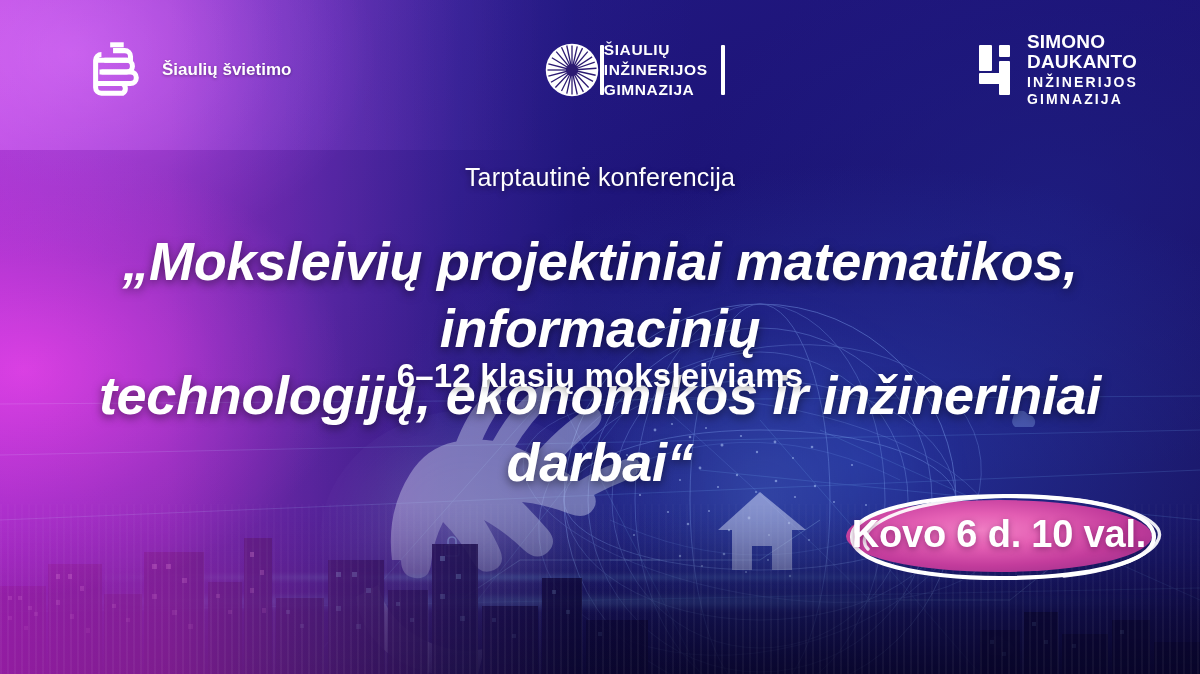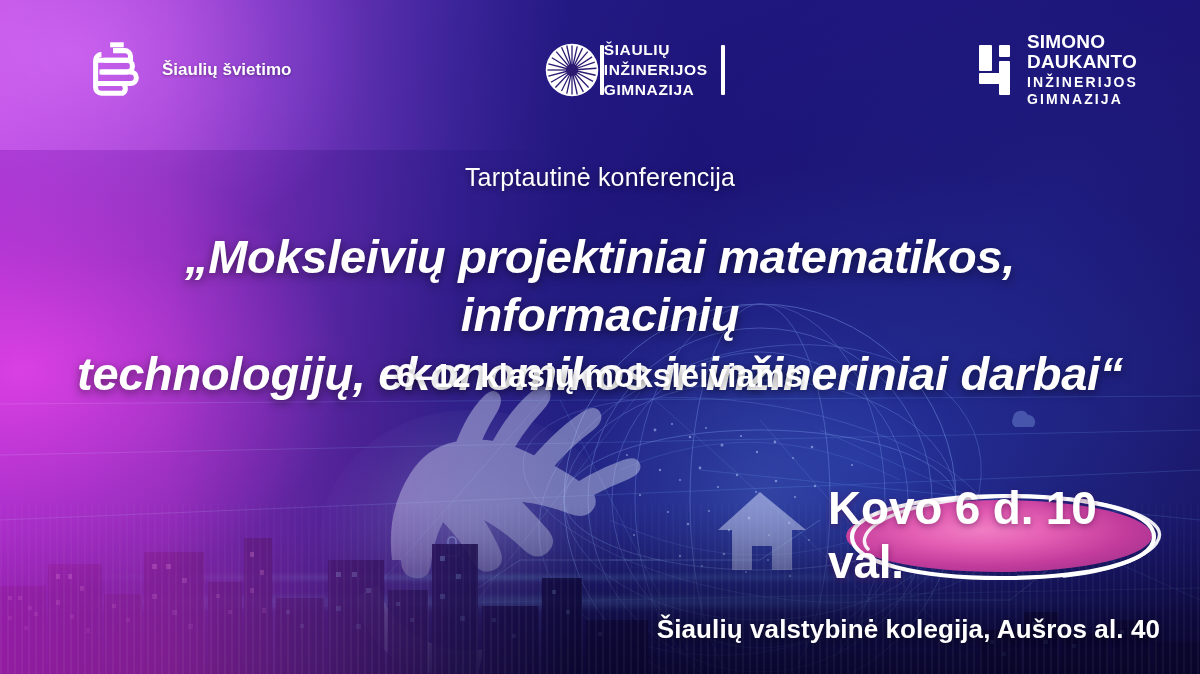--- a/index.html
+++ b/index.html
@@ -112,21 +112,21 @@
   #kicker {
     position:absolute; top:163px; left:0; right:0; z-index:5;
     text-align:center; color:#fff;
     font-size:25px; font-weight:normal; letter-spacing:.2px;
     text-shadow:0 2px 6px rgba(0,0,0,.45);
   }
 
   #title {
     position:absolute; top:228px; left:40px; right:40px; z-index:5;
     text-align:center; color:#fff;
-    font-size:47px; font-weight:bold; font-style:italic;
+    font-size:54px; font-weight:bold; font-style:italic;
     line-height:1.24; letter-spacing:-.3px;
     text-shadow:0 3px 10px rgba(0,0,0,.5);
   }
 
   #subtitle {
     position:absolute; top:357px; left:0; right:0; z-index:5;
     text-align:center; color:#fff;
     font-size:33px; font-weight:bold; letter-spacing:.2px;
     text-shadow:0 2px 7px rgba(0,0,0,.45);
   }
@@ -137,21 +137,21 @@
   }
   #date-badge .fill {
     position:absolute; left:18px; top:13px; width:306px; height:72px;
     border-radius:50%;
     background:radial-gradient(ellipse at 44% 42%, #f07ec4 0%, #e45fb4 28%, #c33c9c 60%, #8e2a84 100%);
     filter:blur(.4px);
   }
   #date-badge svg { position:absolute; inset:0; width:100%; height:100%; }
   #date-text {
     position:absolute; inset:0; display:flex; align-items:center; justify-content:center;
-    color:#fff; font-size:46px; font-weight:bold; letter-spacing:-.2px;
+    color:#fff; font-size:38px; font-weight:bold; letter-spacing:-.2px;
     text-shadow:0 2px 6px rgba(80,10,70,.5);
     padding-bottom:3px;
   }
 
   
   #venue {
     position:absolute; right:40px; top:614px; z-index:5;
     color:#fff; font-size:26px; font-weight:bold; letter-spacing:.1px;
     text-shadow:0 2px 7px rgba(0,0,0,.5);
   }
@@ -461,15 +461,14 @@
     <div class="fill"></div>
     <svg viewBox="0 0 342 98">
       <g fill="none" stroke="#ffffff" stroke-linecap="round">
         <path d="M24 50 C24 24 96 9 176 9 C262 9 326 24 326 50 C326 76 258 91 172 91 C92 91 24 76 24 50" stroke-width="4.2"></path>
         <path d="M40 62 C28 50 44 26 120 14 C200 2 312 14 330 42 C340 60 300 82 236 89" stroke-width="3.4" opacity=".92"></path>
       </g>
     </svg>
     <div id="date-text">Kovo 6 d. 10 val.</div>
   </div>
 
-  <div id="venue">Šiaulių valstybinė kolegija, Aušros al. 40</div>
 
 </div>
 
 </body></html>

